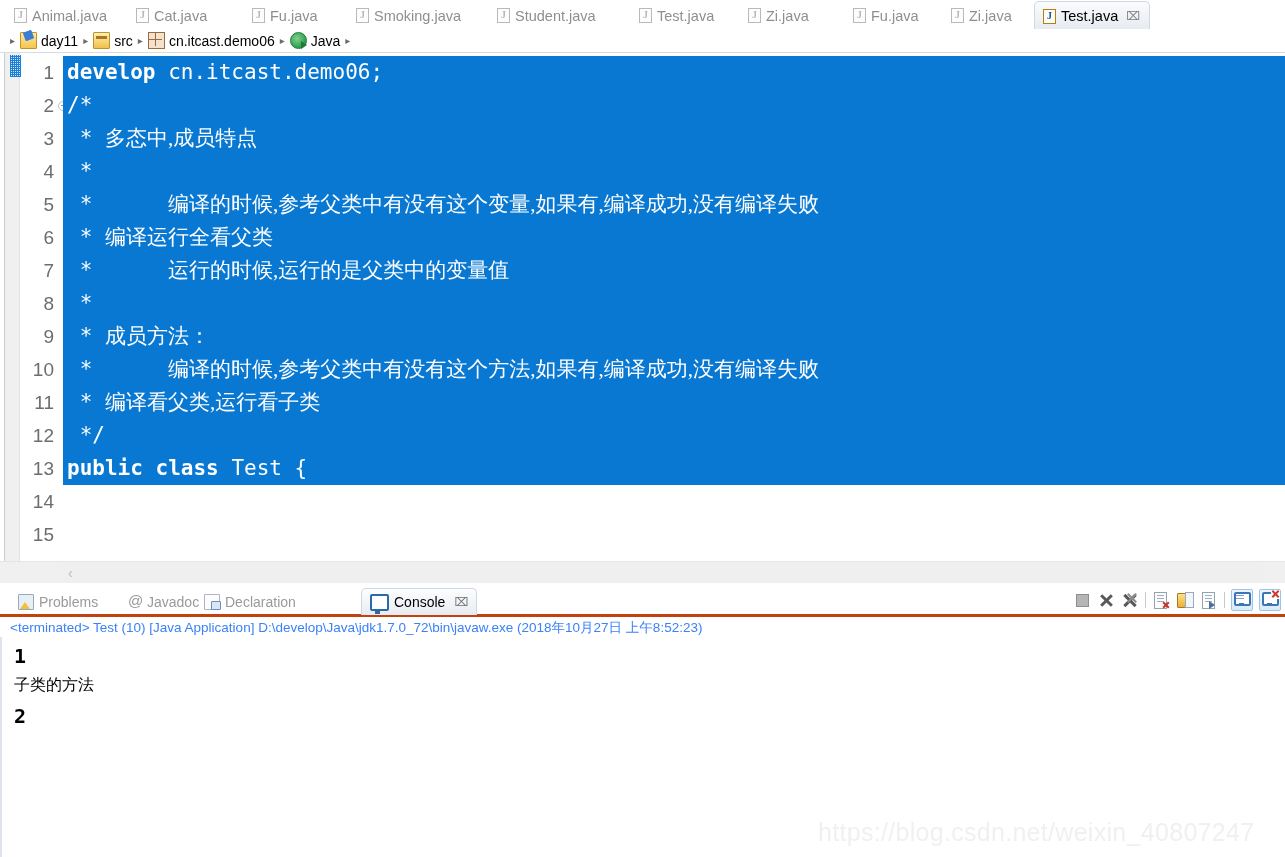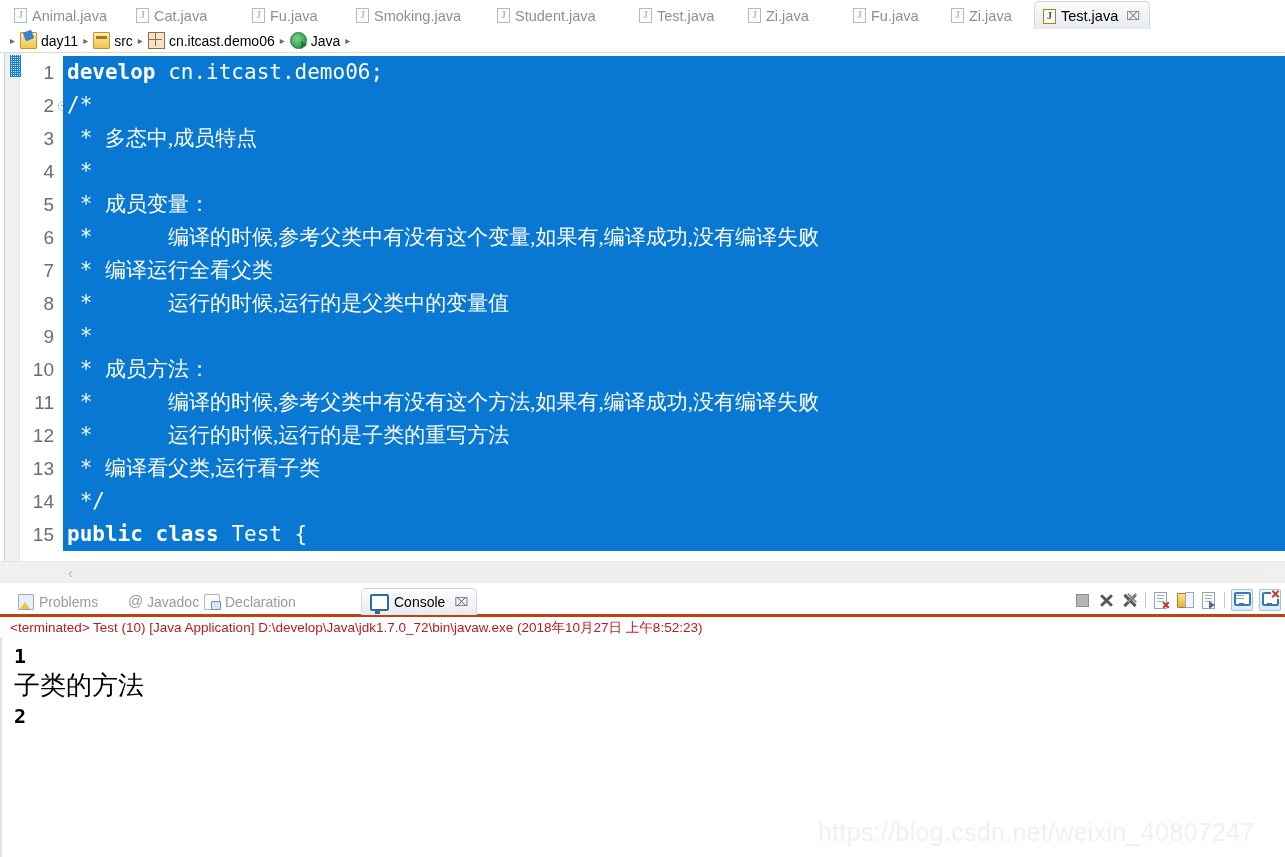--- a/index.html
+++ b/index.html
@@ -325,21 +325,21 @@
   .g-redx { position:absolute; right:0px; top:0px; width:9px; height:9px; background:#ffffff; }
   .g-redx::before, .g-redx::after { content:""; position:absolute; left:0; top:3px; width:9px; height:2px; background:#cc3b2e; }
   .g-redx::before { transform: rotate(45deg); }
   .g-redx::after  { transform: rotate(-45deg); }
 
   #console-launchline {
     height: 22px;
     line-height: 22px;
     padding-left: 10px;
     font-size: 13.5px;
-    color: #b91c1c;
+    color: #3b82f6;
     white-space: nowrap;
     border-bottom: 1px solid #e4e8ee;
     background: #ffffff;
     box-sizing: border-box;
   }
   #console-output {
     position: absolute;
     left: 0; top: 50px;
     width: 1285px;
     bottom: 0;
@@ -352,23 +352,23 @@
   .oline {
     height: 30px;
     line-height: 30px;
     font-size: 20px;
     font-family: "DejaVu Sans Mono", monospace;
     color: #000;
     white-space: pre;
     font-weight: bold;
   }
   .oline.cn {
-    font-family: Liberation Serif, serif;
+    font-family: Liberation Mono, monospace;
     font-weight: normal;
-    font-size: 26px;
+    font-size: 16px;
   }
 
   #watermark {
     position: absolute;
     left: 818px; top: 818px;
     font-size: 25px;
     color: #f0f0f2;
     font-family: "Liberation Sans", sans-serif;
     white-space: nowrap;
     letter-spacing: 0.3px;
@@ -465,28 +465,26 @@
       <div class="lnum"><span>12</span></div>
       <div class="lnum"><span>13</span></div>
       <div class="lnum"><span>14</span></div>
       <div class="lnum"><span>15</span></div>
     </div>
   <div id="code-area">
       <div class="cline"><span class="kw ">develop </span><span class="">cn.itcast.demo06;</span></div>
       <div class="cline"><span class="">/*</span></div>
       <div class="cline"><span class=""> * </span><span class="cn">多态中,成员特点</span></div>
       <div class="cline"><span class=""> * </span></div>
-      <div class="cline"><span class=""> * </span><span class="cn">成员变量：</span></div>
       <div class="cline"><span class=""> * 　　　</span><span class="cn">编译的时候,参考父类中有没有这个变量,如果有,编译成功,没有编译失败</span></div>
       <div class="cline"><span class=""> * </span><span class="cn">编译运行全看父类</span></div>
       <div class="cline"><span class=""> * 　　　</span><span class="cn">运行的时候,运行的是父类中的变量值</span></div>
       <div class="cline"><span class=""> * </span></div>
       <div class="cline"><span class=""> * </span><span class="cn">成员方法：</span></div>
       <div class="cline"><span class=""> * 　　　</span><span class="cn">编译的时候,参考父类中有没有这个方法,如果有,编译成功,没有编译失败</span></div>
-      <div class="cline"><span class=""> * 　　　</span><span class="cn">运行的时候,运行的是子类的重写方法</span></div>
       <div class="cline"><span class=""> * </span><span class="cn">编译看父类,运行看子类</span></div>
       <div class="cline"><span class=""> */</span></div>
       <div class="cline"><span class="kw ">public class </span><span class="">Test {</span></div>
     </div>
 </div>
 
 <div id="editor-hscroll">
   <div id="hscroll-thumb"></div>
   <div id="hscroll-left">‹</div>
 </div>

